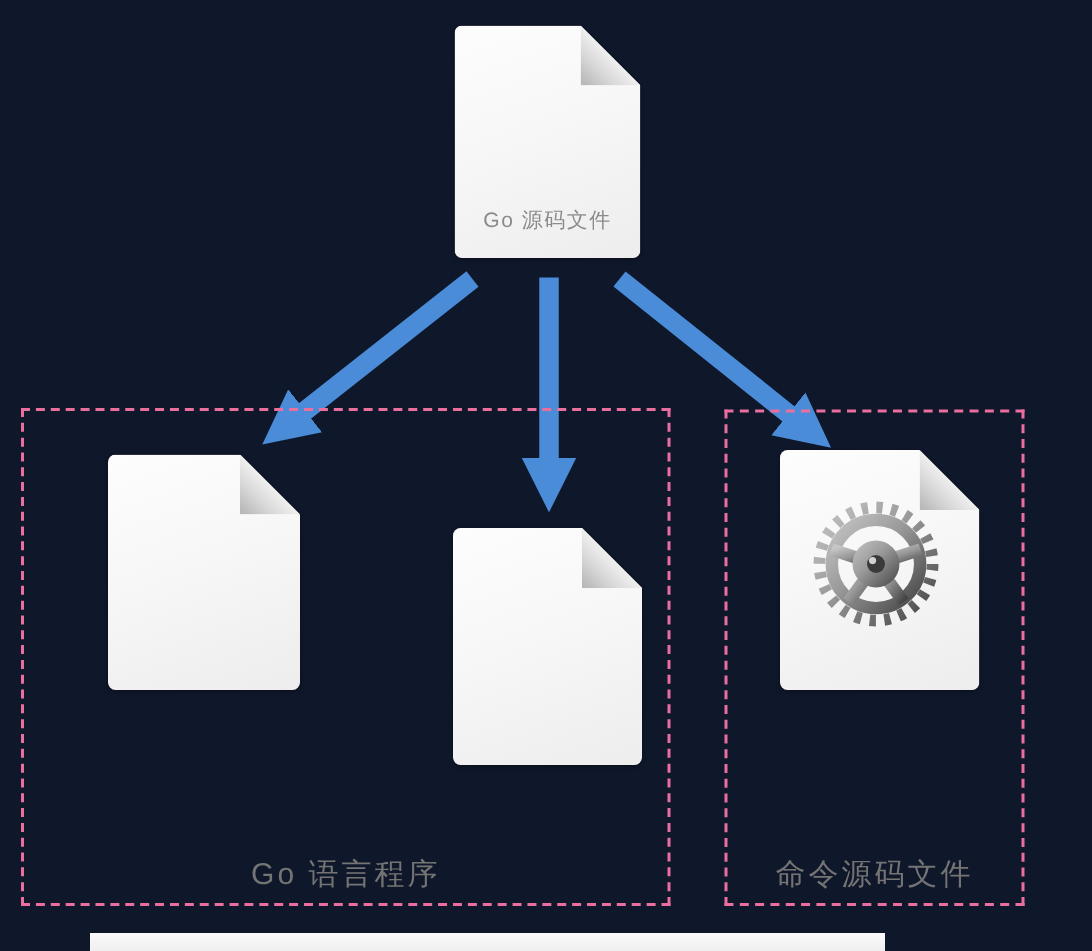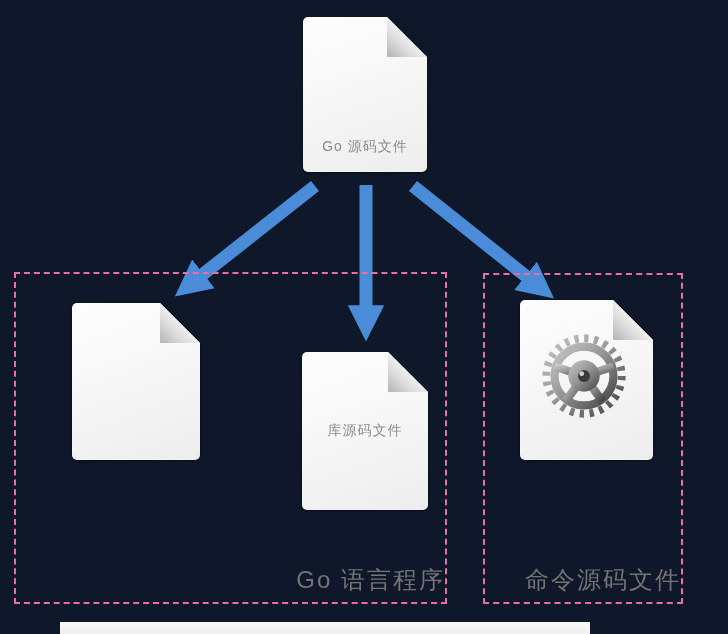--- a/index.html
+++ b/index.html
@@ -33,22 +33,22 @@
   .label-bottom{bottom:16px;}
   .label-middle{top:50%;transform:translateY(-50%);}
 
   .gear{position:absolute;}
 
   
   .group-box{
     position:absolute;border:2px dashed var(--group-border,#ea6f9f);
   }
   .group-label{
-    position:absolute;left:0;width:100%;bottom:6px;text-align:right;
-    color:var(--group-label,#747474);font-size:24px;letter-spacing:2px;white-space:nowrap;
+    position:absolute;left:0;width:100%;bottom:6px;text-align:center;
+    color:var(--group-label,#747474);font-size:20px;letter-spacing:2px;white-space:nowrap;
   }
   .bottom-artifact{
     position:absolute;left:60px;top:622px;width:530px;height:12px;
     background:linear-gradient(#fbfbfb,#efefef);
   }
 </style>
 </head>
 <body>
 
 <div class="canvas">
@@ -75,21 +75,20 @@
   </div>
 
   <div class="doc" style="left:72px;top:303px;width:128px;height:157px;">
     <div class="page"></div>
     <div class="fold"></div>
   </div>
 
   <div class="doc" style="left:302px;top:352px;width:126px;height:158px;">
     <div class="page"></div>
     <div class="fold"></div>
-    <div class="doc-label label-middle">库源码文件</div>
   </div>
 
   <div class="group-box" style="left:483px;top:273px;width:196px;height:327px;">
     <div class="group-label">命令源码文件</div>
   </div>
 
   <div class="doc" style="left:520px;top:300px;width:133px;height:160px;">
     <div class="page"></div>
     <div class="fold"></div>
     <svg class="gear" style="left:18px;top:30px;" width="92" height="92" viewBox="0 0 100 100">

